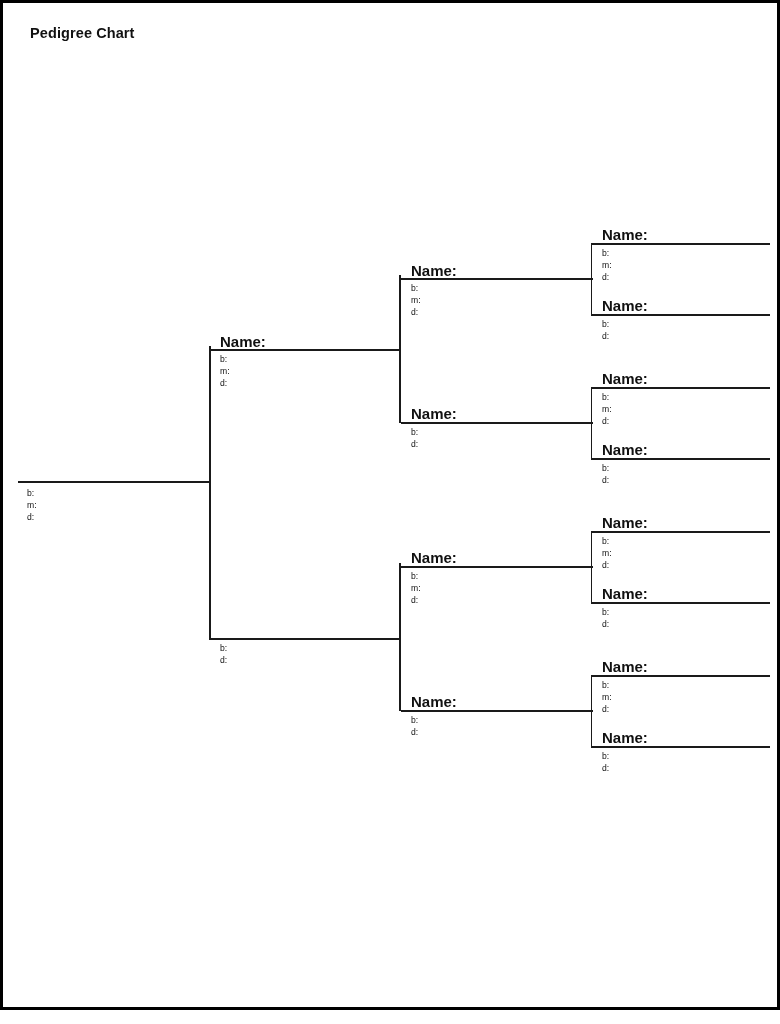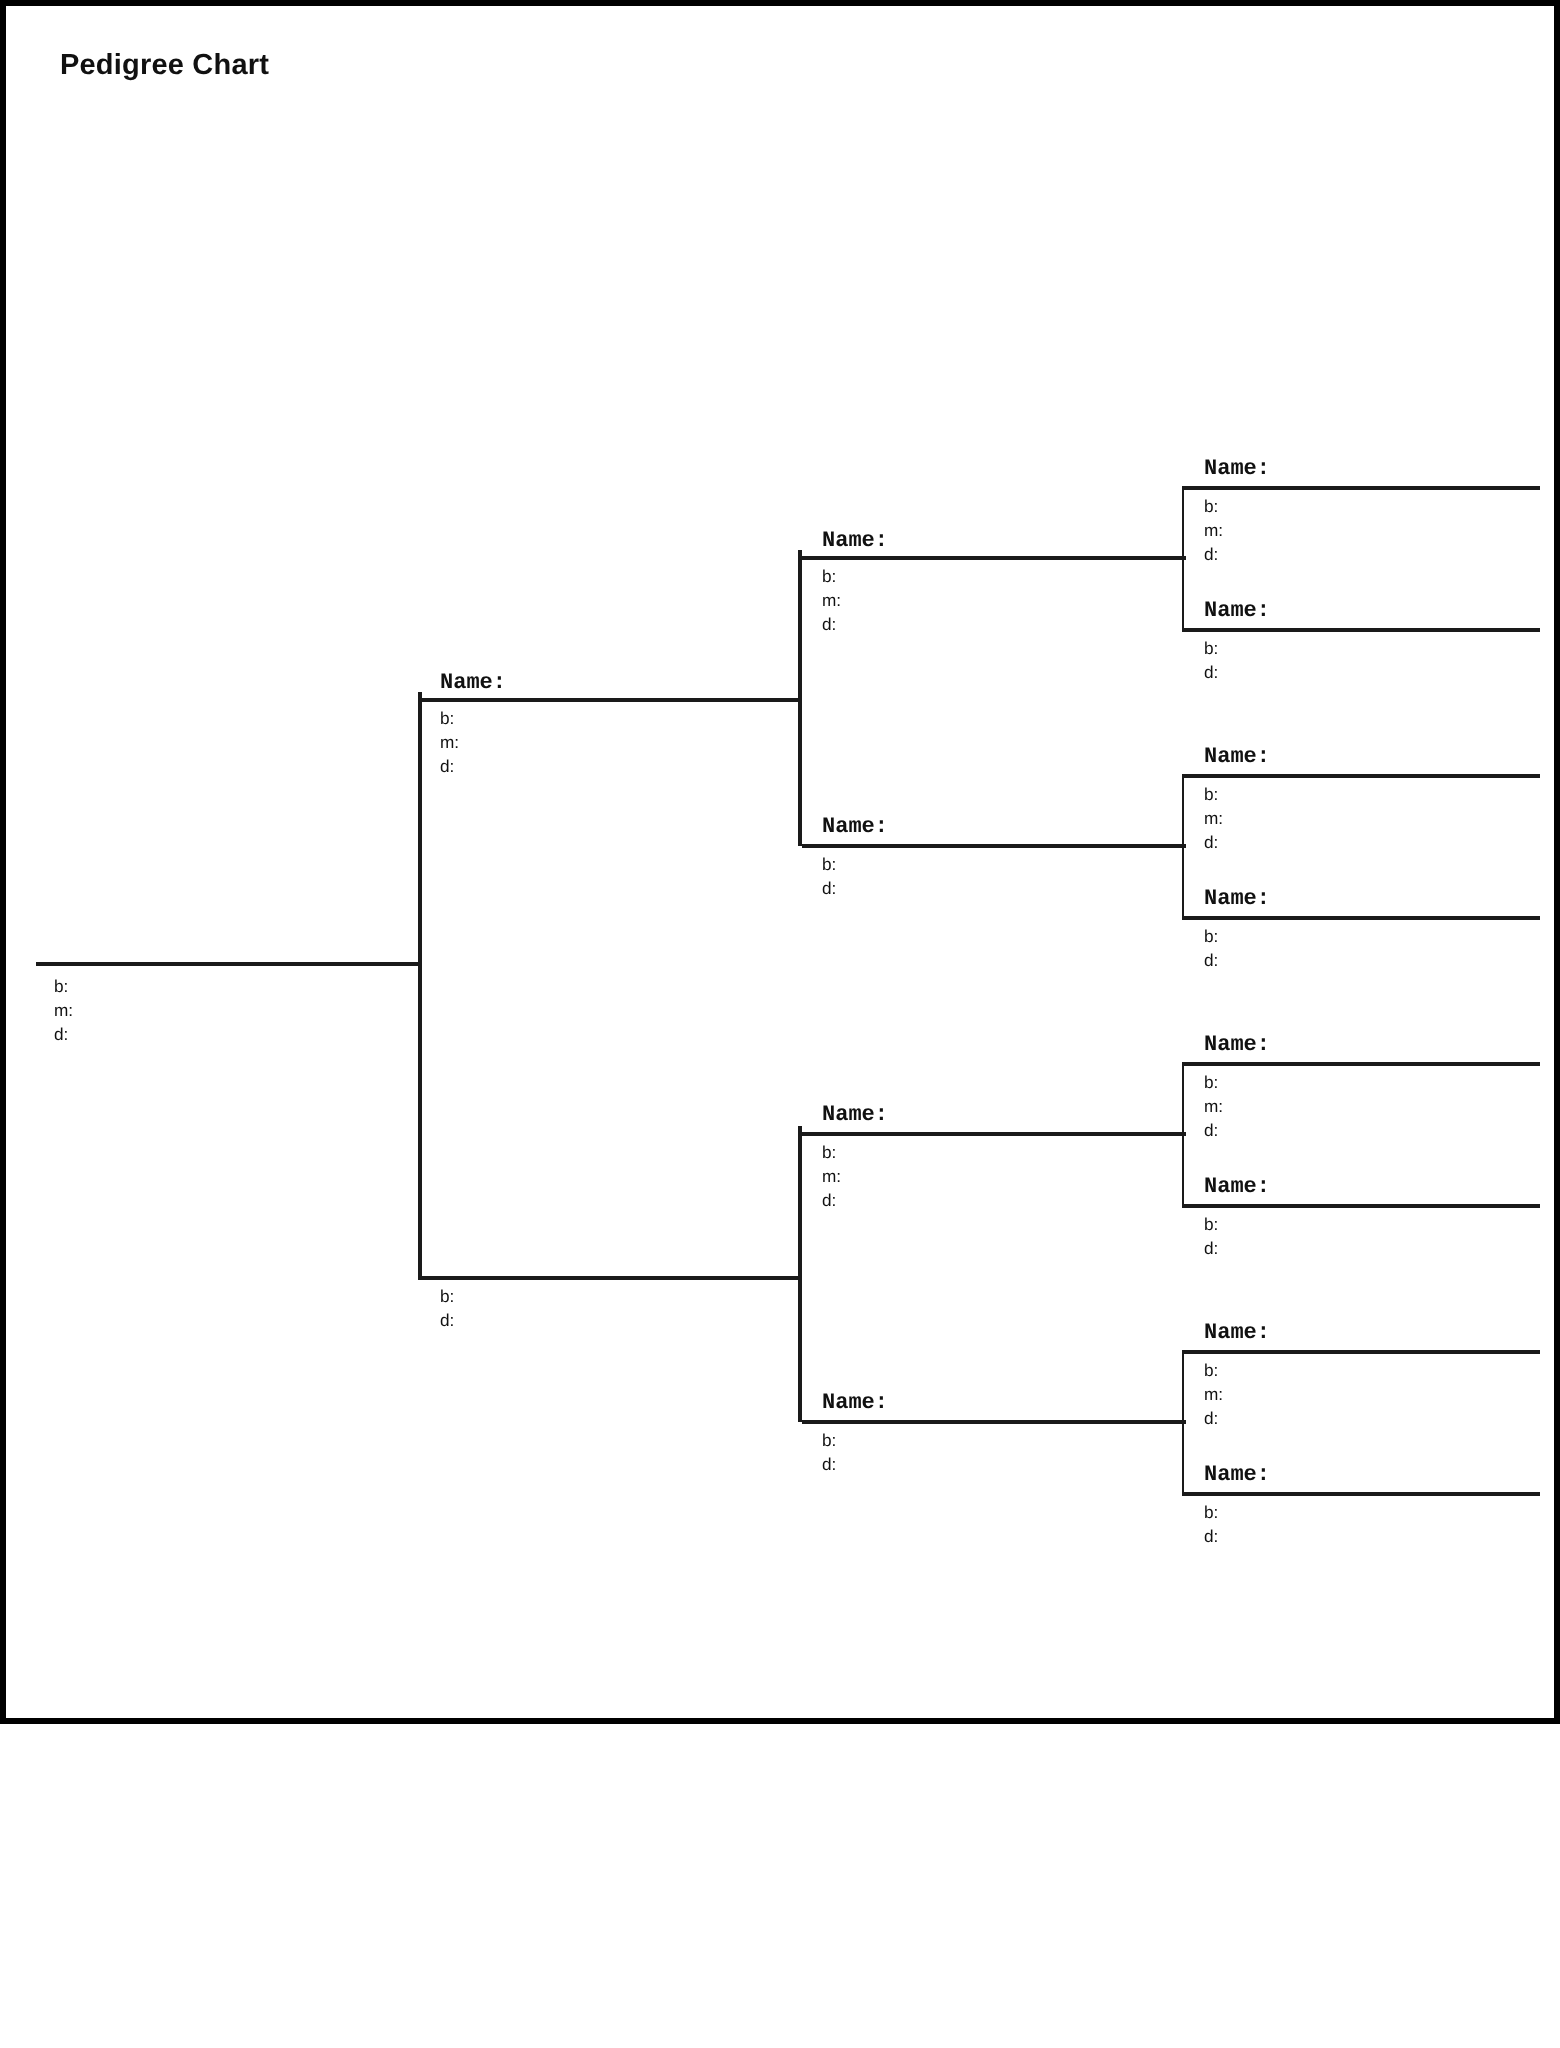--- a/index.html
+++ b/index.html
@@ -13,21 +13,21 @@
     font-family: "Liberation Sans", sans-serif;
     -webkit-font-smoothing: antialiased;
   }
 
   
   #page {
     position: absolute;
     left: 0;
     top: 0;
     width: 780px;
-    height: 862px;
+    height: 1010px;
     box-sizing: border-box;
     border: 3px solid #000000;
     background: #ffffff;
     overflow: hidden;
   }
   #sheet {
     position: absolute;
     left: 5px;
     top: 5px;
     width: 766px;
@@ -54,26 +54,25 @@
     background: #1a1a1a;
     height: 1.6px;
   }
   .vline {
     position: absolute;
     background: #1a1a1a;
     width: 1.6px;
   }
   .name-label {
     position: absolute;
-    font-size: 11px;
+    font-size: 15px;
     font-weight: bold;
     color: #111111;
     white-space: nowrap;
     line-height: 10px;
-    font-family: Liberation Mono, monospace;
   }
   .bmd {
     position: absolute;
     font-size: 8.6px;
     font-weight: normal;
     color: #111111;
     line-height: 12.1px;
     white-space: nowrap;
   }
   .bmd span { display: block; }

